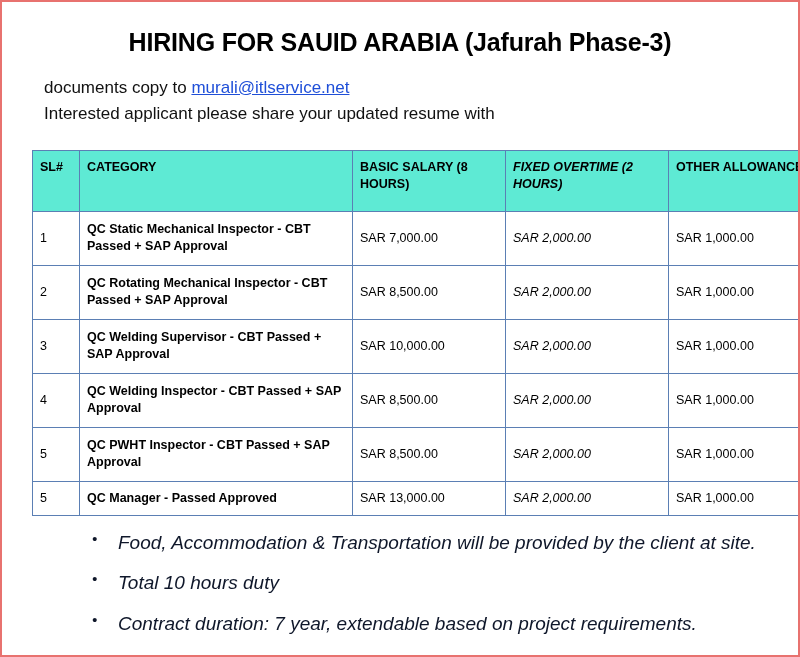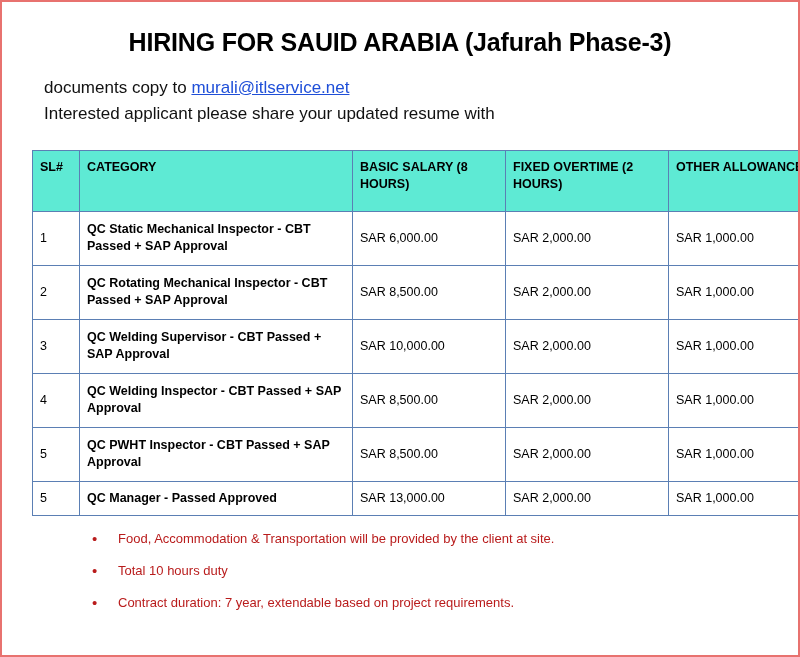--- a/index.html
+++ b/index.html
@@ -67,45 +67,46 @@
   }
   td.sl {
     width: 32px;
     font-weight: normal;
     vertical-align: top;
     padding-top: 9px;
   }
   th.sl { width: 32px; }
   th.cat, td.cat { width: 258px; }
   th.basic, td.basic { width: 138px; }
-  th.ot, td.ot { width: 148px; }
+  th.ot, td.ot { width: 148px; font-style: italic; }
   th.allow, td.allow { width: 150px; }
   td.cat {
     font-weight: bold;
     vertical-align: top;
     padding-top: 9px;
   }
   td.money {
     vertical-align: middle;
     font-size: 12.5px;
   }
   tbody tr { height: 54px; }
   tbody tr.short { height: 34px; }
   ul.notes {
     margin: 14px 0 0 60px;
     padding: 0;
     list-style: none;
   }
   ul.notes li {
-    font-size: 13px;
+    font-size: 19px;
     line-height: 1.4;
     margin-bottom: 14px;
     position: relative;
     padding-left: 26px;
-    color: #b91c1c;
+    color: #0f172a;
+    font-style: italic;
   }
   ul.notes li::before {
     content: "\2022";
     position: absolute;
     left: 0;
     top: -2px;
     font-size: 15px;
   }
 </style>
 </head>
@@ -128,21 +129,21 @@
           <th class="cat">CATEGORY</th>
           <th class="basic">BASIC SALARY (8 HOURS)</th>
           <th class="ot">FIXED OVERTIME (2 HOURS)</th>
           <th class="allow">OTHER ALLOWANCES</th>
         </tr>
       </thead>
       <tbody>
         <tr>
           <td class="sl">1</td>
           <td class="cat">QC Static Mechanical Inspector - CBT Passed + SAP Approval</td>
-          <td class="money basic">SAR 6,000.00</td>
+          <td class="money basic">SAR 7,000.00</td>
           <td class="money ot">SAR 2,000.00</td>
           <td class="money allow">SAR 1,000.00</td>
         </tr>
         <tr>
           <td class="sl">2</td>
           <td class="cat">QC Rotating Mechanical Inspector - CBT Passed + SAP Approval</td>
           <td class="money basic">SAR 8,500.00</td>
           <td class="money ot">SAR 2,000.00</td>
           <td class="money allow">SAR 1,000.00</td>
         </tr>

